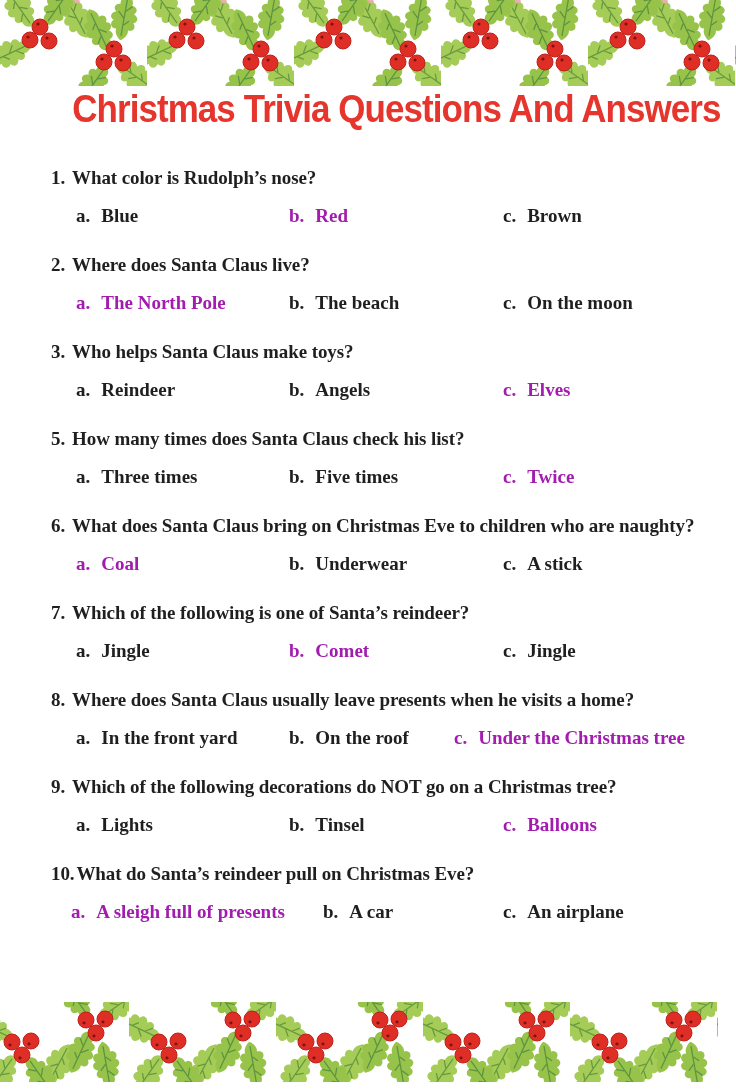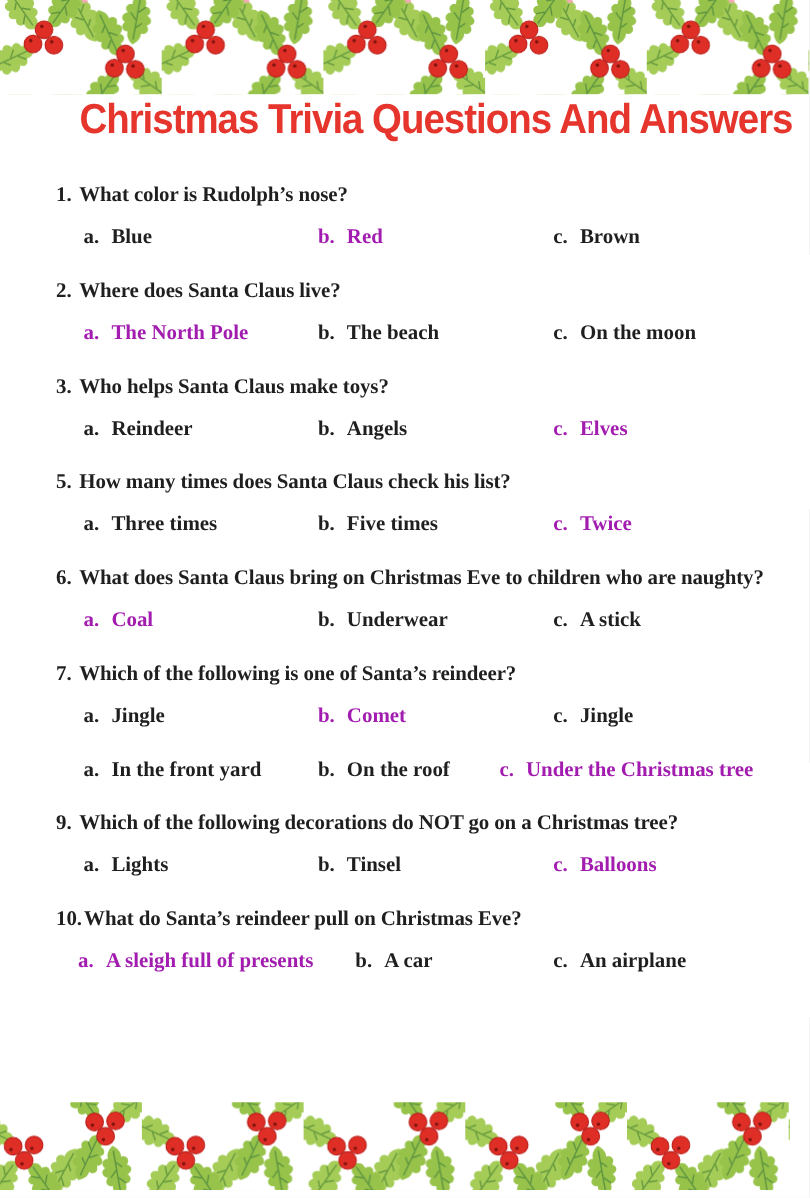--- a/index.html
+++ b/index.html
@@ -185,20 +185,23 @@
         <span class="qnum">7.</span><span>Which of the following is one of Santa’s reindeer?</span>
       </div>
       <div class="opts">
         <span class="opt pos-a"><span class="letter">a.</span><span>Jingle</span></span>
         <span class="opt pos-b correct"><span class="letter">b.</span><span>Comet</span></span>
         <span class="opt pos-c"><span class="letter">c.</span><span>Jingle</span></span>
       </div>
     </div>
 
     <div class="qb qb8">
+      <div class="qline">
+        <span class="qnum">8.</span><span>Where does Santa Claus usually leave presents when he visits a home?</span>
+      </div>
       <div class="opts">
         <span class="opt pos-a"><span class="letter">a.</span><span>In the front yard</span></span>
         <span class="opt pos-b"><span class="letter">b.</span><span>On the roof</span></span>
         <span class="opt pos-c correct"><span class="letter">c.</span><span>Under the Christmas tree</span></span>
       </div>
     </div>
 
     <div class="qb qb9">
       <div class="qline">
         <span class="qnum">9.</span><span>Which of the following decorations do NOT go on a Christmas tree?</span>

